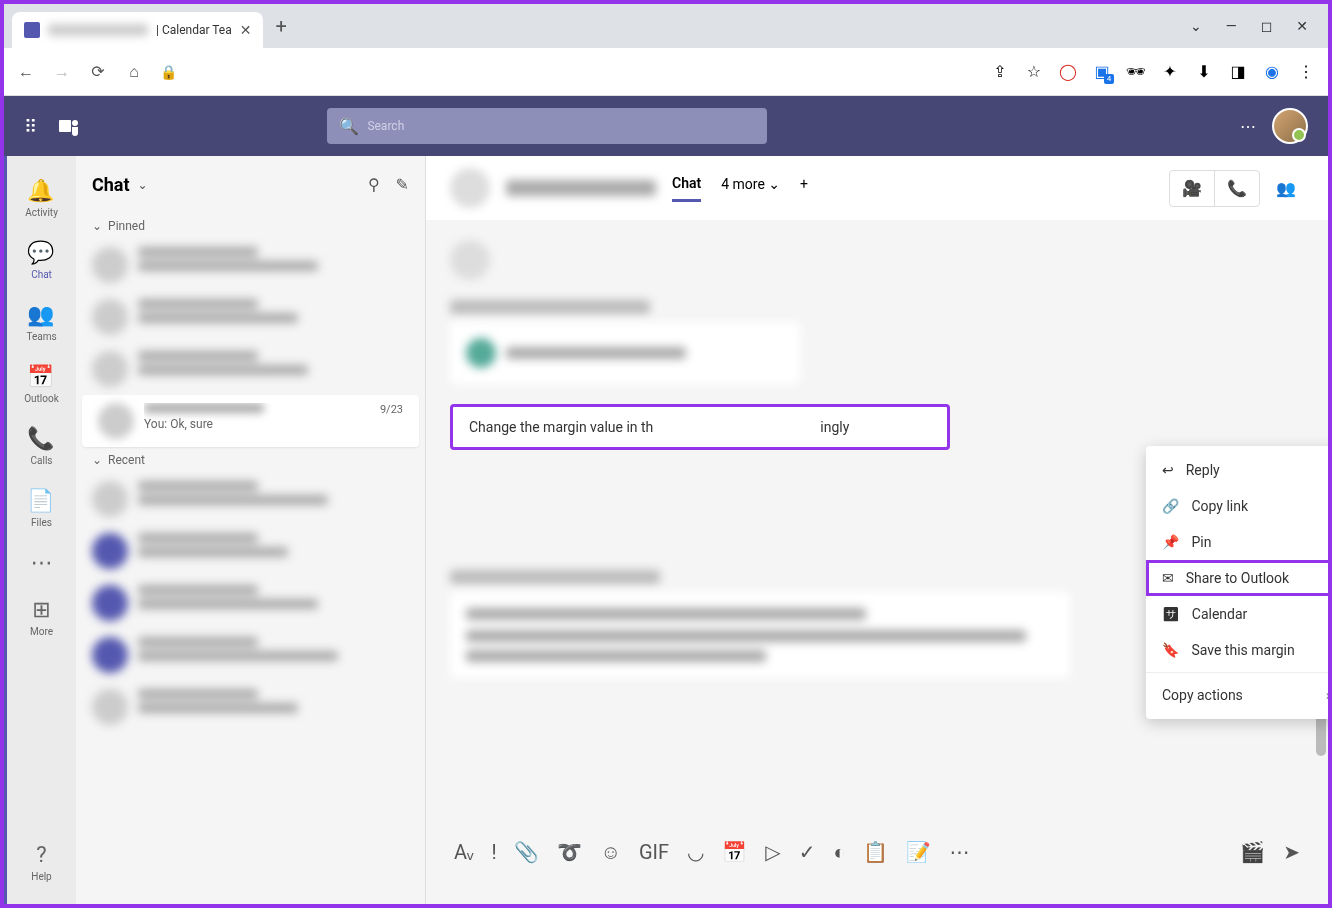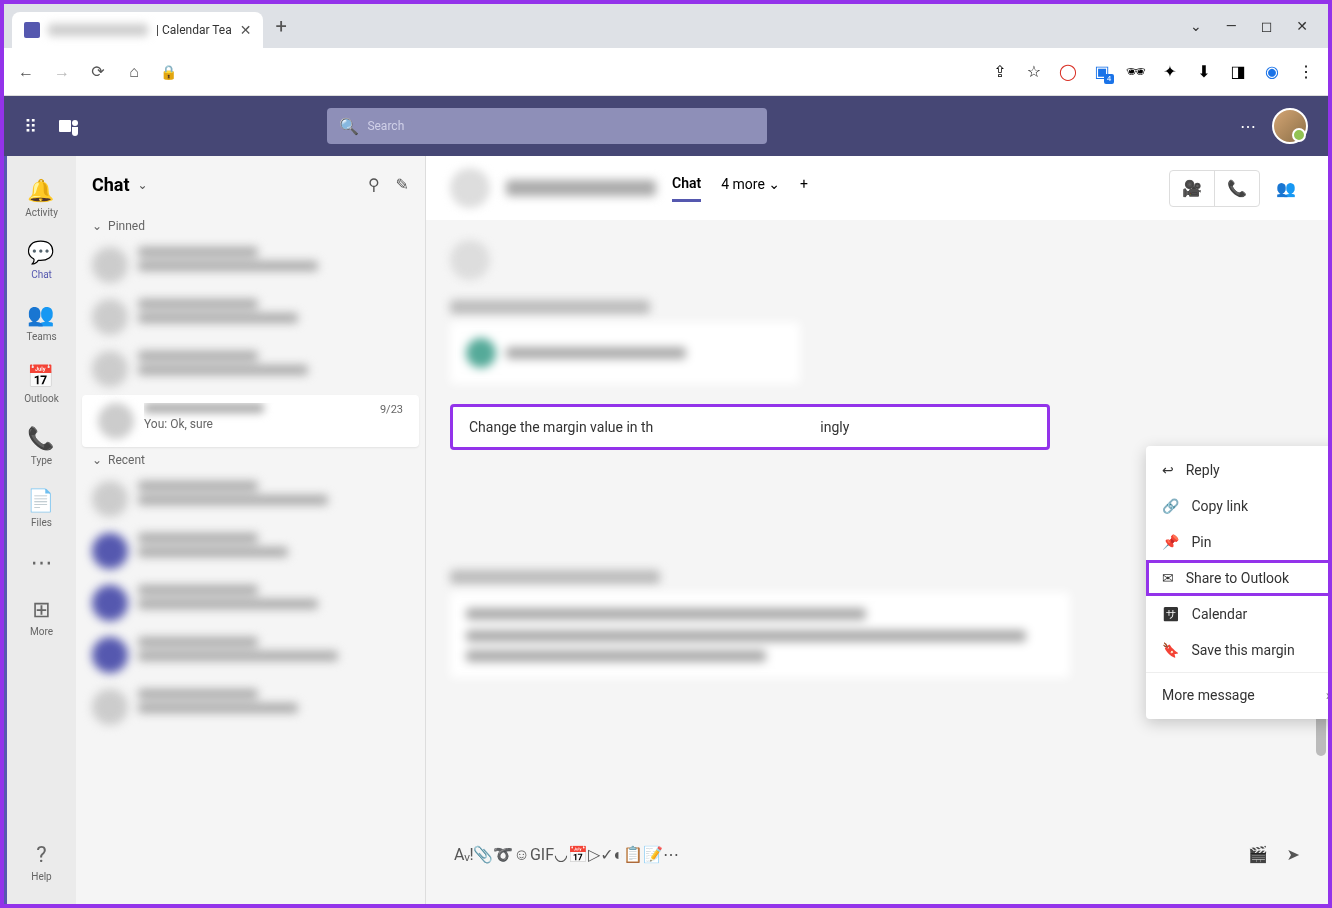--- a/index.html
+++ b/index.html
@@ -57,30 +57,30 @@
 .content-header .cname { width: 150px; height: 16px; background: #aaa; filter: blur(5px); border-radius: 4px; }
 .tabs { display: flex; gap: 20px; align-items: center; font-size: 14px; }
 .tabs .tab-item { padding-bottom: 8px; cursor: pointer; }
 .tabs .tab-item.active { border-bottom: 3px solid #5558af; font-weight: 600; }
 .content-header .right-actions { margin-left: auto; display: flex; gap: 8px; align-items: center; }
 .btn-group { display: flex; border: 1px solid #ddd; border-radius: 4px; overflow: hidden; }
 .btn-group span { padding: 8px 12px; cursor: pointer; border-right: 1px solid #ddd; }
 .btn-group span:last-child { border-right: none; }
 .messages { flex: 1; padding: 20px 24px; overflow: hidden; position: relative; }
 .blur-line { height: 14px; background: #bbb; border-radius: 4px; filter: blur(5px); margin-bottom: 8px; }
-.highlighted-msg { border: 3px solid #9333ea; background: #fff; padding: 12px 16px; border-radius: 4px; font-size: 14px; color: #333; display: inline-block; width: 600px; }
+.highlighted-msg { border: 3px solid #9333ea; background: #fff; padding: 12px 16px; border-radius: 4px; font-size: 14px; color: #333; display: inline-block; width: 500px; }
 .context-menu { position: absolute; top: 290px; left: 720px; width: 200px; background: #fff; border-radius: 4px; box-shadow: 0 4px 16px rgba(0,0,0,0.2); padding: 6px 0; z-index: 100; }
 .ctx-item { padding: 10px 16px; display: flex; align-items: center; gap: 12px; font-size: 14px; color: #333; cursor: pointer; }
 .ctx-item.highlighted { outline: 3px solid #9333ea; outline-offset: -3px; }
 .ctx-divider { height: 1px; background: #eee; margin: 4px 0; }
 .ctx-item .arrow { margin-left: auto; color: #888; }
 .compose { padding: 8px 24px 40px; background: #f5f5f5; }
 .compose-input { background: #fff; border: 1px solid #ddd; border-radius: 4px; padding: 12px 14px; font-size: 14px; color: #999; position: relative; }
 .compose-sq { position: absolute; right: 12px; top: 12px; width: 14px; height: 14px; background: #666; }
-.compose-toolbar { display: flex; padding: 10px 4px 0; color: #555; font-size: 16px; align-items: center; }
+.compose-toolbar { display: flex; gap: 18px; padding: 10px 4px 0; color: #555; font-size: 20px; align-items: center; }
 .compose-toolbar .right { margin-left: auto; display: flex; gap: 18px; }
 svg { width: 100%; height: 100%; }
 .scroll-indicator { position: absolute; right: 2px; top: 450px; width: 10px; height: 150px; background: #bbb; border-radius: 5px; }
 </style>
 </head>
 <body>
 
 <div class="titlebar">
   <div class="tab">
     <div class="tab-icon"></div>
@@ -152,21 +152,21 @@
     <div class="rail-item">
       <span class="ricon">👥</span>
       <span>Teams</span>
     </div>
     <div class="rail-item">
       <span class="ricon">📅</span>
       <span>Outlook</span>
     </div>
     <div class="rail-item">
       <span class="ricon">📞</span>
-      <span>Type</span>
+      <span>Calls</span>
     </div>
     <div class="rail-item">
       <span class="ricon">📄</span>
       <span>Files</span>
     </div>
     <div class="rail-item">
       <span class="ricon">⋯</span>
     </div>
     <div class="rail-item">
       <span class="ricon">⊞</span>
@@ -324,21 +324,21 @@
       <div class="ctx-item">
         <span>🈂</span>
         <span>Calendar</span>
       </div>
       <div class="ctx-item">
         <span>🔖</span>
         <span>Save this margin</span>
       </div>
       <div class="ctx-divider"></div>
       <div class="ctx-item">
-        <span>More message</span>
+        <span>Copy actions</span>
         <span class="arrow">›</span>
       </div>
     </div>
 
     <div class="compose">
       <div class="compose-toolbar">
         <span>Aᵥ</span>
         <span>!</span>
         <span>📎</span>
         <span>➰</span>

